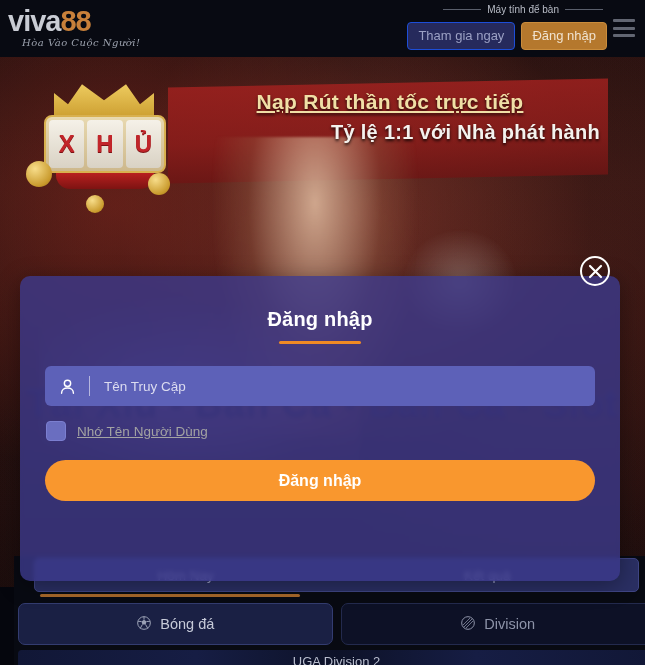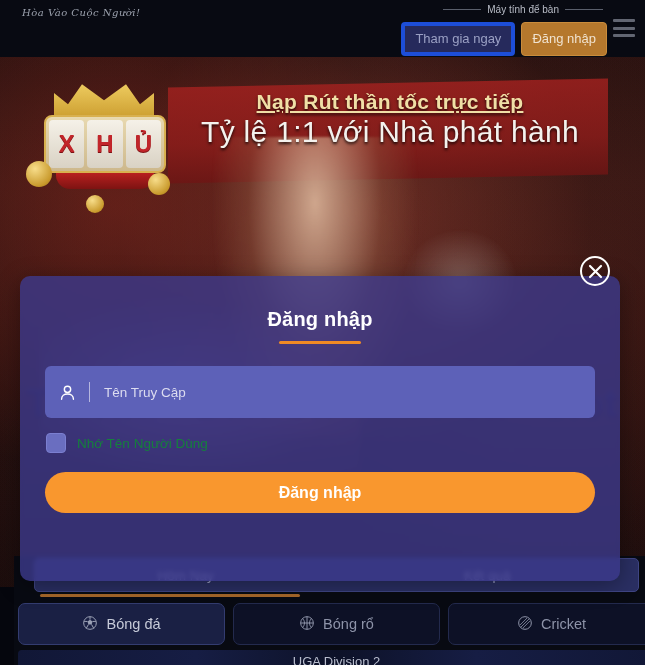--- a/index.html
+++ b/index.html
@@ -33,21 +33,21 @@
     margin-left: 14px;
   }
   .desktop-label-row {
     position: absolute; right: 42px; top: 4px;
     display: flex; align-items: center; gap: 6px;
   }
   .dl-line { width: 38px; height: 1px; background: #5a5f6c; }
   .dl-text { font-size: 10px; color: #b9bdc7; white-space: nowrap; }
   .hdr-btns { position: absolute; right: 38px; top: 22px; display: flex; gap: 6px; }
   .btn-join {
-    background: #262a5c; color: #9ba0c4; border: 4px solid #1d4ed8;
+    background: #262a5c; color: #9ba0c4; border: 1px solid #1d4ed8;
     font-size: 13px; padding: 6px 10px 7px; border-radius: 4px; line-height: 1;
   }
   .btn-login-hdr {
     background: #b5782d; color: #f0e2cf;
     font-size: 13px; padding: 6px 10px 7px; border-radius: 4px; line-height: 1;
     border: 1px solid #c98c3c;
   }
   .hamburger {
     position: absolute; right: 8px; top: 17px; width: 26px; height: 22px;
     display: flex; flex-direction: column; justify-content: space-between; padding: 2px 2px;
@@ -73,23 +73,23 @@
   .banner-txt {
     position: absolute; left: 180px; top: 30px; width: 420px;
     text-align: center; z-index: 3;
   }
   .banner-line1 {
     font-size: 21px; font-weight: 700; color: #f0dfa6;
     text-shadow: 0 2px 3px rgba(0,0,0,0.75);
     letter-spacing: 0.3px; line-height: 30px; text-decoration: underline;
   }
   .banner-line2 {
-    font-size: 30px; font-weight: 400; color: #f4f2ee;
+    font-size: 20px; font-weight: 700; color: #f4f2ee;
     text-shadow: 0 2px 3px rgba(0,0,0,0.8);
-    letter-spacing: 0.3px; line-height: 30px;
+    letter-spacing: 0.3px; line-height: 30px; text-align: right;
   }
   
   .slot { position: absolute; left: 30px; top: 20px; width: 150px; height: 140px; z-index: 4; }
   .crown {
     position: absolute; left: 24px; top: 4px; width: 100px; height: 40px;
     background: linear-gradient(180deg, #f0cf63 0%, #c99a2c 100%);
     clip-path: polygon(0% 100%, 0% 30%, 14% 58%, 28% 8%, 50% 48%, 72% 8%, 86% 58%, 100% 30%, 100% 100%);
     filter: blur(0.3px);
   }
   .reels {
@@ -158,21 +158,21 @@
   .modal-title {
     text-align: center; color: #ffffff; font-size: 20px; font-weight: 700;
     padding-top: 32px; letter-spacing: 0.2px;
   }
   .modal-underline {
     width: 82px; height: 3px; background: #f08a24;
     margin: 10px auto 0; border-radius: 2px;
   }
   .form { padding: 22px 25px 0; }
   .field {
-    position: relative; height: 52px; background: #5d61b8;
+    position: relative; height: 40px; background: #5d61b8;
     border-radius: 6px; display: flex; align-items: center;
     margin-bottom: 15px;
   }
   .field-icon {
     width: 44px; display: flex; align-items: center; justify-content: center;
     flex: 0 0 44px;
   }
   .field-sep { width: 1px; height: 20px; background: rgba(255,255,255,0.55); }
   .field-input {
     flex: 1; background: transparent; border: none; outline: none;
@@ -184,21 +184,21 @@
     width: 42px; display: flex; align-items: center; justify-content: center;
     flex: 0 0 42px; background: transparent; border: none;
   }
   .remember-row {
     display: flex; align-items: center; gap: 11px; margin: 3px 0 0 1px;
   }
   .checkbox {
     width: 20px; height: 20px; border-radius: 4px;
     background: #6a6ec0; border: 1px solid #7b7fd0;
   }
-  .remember-label { color: #15803d; font-size: 13.5px; }
+  .remember-label { color: #a3a3a3; font-size: 13.5px; text-decoration: underline; }
   .btn-submit {
     display: block; width: 100%; height: 41px; margin-top: 19px;
     background: #f9972e; border: none; border-radius: 21px;
     color: #ffffff; font-size: 16px; font-weight: 700;
     font-family: "Liberation Sans", sans-serif;
   }
 
   
   .bottom { position: absolute; left: 14px; top: 556px; width: 645px; height: 109px; background: #080a12; z-index: 10; }
   .tabbar {
@@ -230,20 +230,21 @@
     color: #b9bece; font-size: 13px;
   }
 </style>
 </head>
 <body>
 
 <div class="app">
 
   <div class="header">
     <div class="logo-wrap">
+      <div class="logo-main"><span class="logo-viva">viva</span><span class="logo-88">88</span></div>
       <div class="logo-tag">Hòa Vào Cuộc Người!</div>
     </div>
 
     <div class="desktop-label-row">
       <span class="dl-line"></span>
       <span class="dl-text">Máy tính để bàn</span>
       <span class="dl-line"></span>
     </div>
 
     <div class="hdr-btns">
@@ -336,42 +337,30 @@
             <line x1="12" y1="2.5" x2="12" y2="7"></line>
             <line x1="21.2" y1="9.4" x2="15.8" y2="9.8"></line>
             <line x1="17.8" y1="20.4" x2="14.4" y2="14.3"></line>
             <line x1="6.2" y1="20.4" x2="9.6" y2="14.3"></line>
             <line x1="2.8" y1="9.4" x2="8.2" y2="9.8"></line>
           </svg>
         </span>
         <span>Bóng đá</span>
       </div>
 
-      <div class="sport">
-        <span>
-          <svg width="16" height="16" viewBox="0 0 24 24" fill="none" stroke="#8d93a8" stroke-width="1.5">
-            <circle cx="12" cy="12" r="9.5"></circle>
-            <line x1="12" y1="2.5" x2="12" y2="21.5"></line>
-            <line x1="2.5" y1="12" x2="21.5" y2="12"></line>
-            <path d="M5.2 5.2c4 3.4 4 10.2 0 13.6"></path>
-            <path d="M18.8 5.2c-4 3.4-4 10.2 0 13.6"></path>
-          </svg>
-        </span>
-        <span>Bóng rổ</span>
-      </div>
 
       <div class="sport">
         <span>
           <svg width="16" height="16" viewBox="0 0 24 24" fill="none" stroke="#8d93a8" stroke-width="1.5">
             <circle cx="12" cy="12" r="9.5"></circle>
             <line x1="5.6" y1="18.4" x2="18.4" y2="5.6" stroke-width="1.2"></line>
             <line x1="4.4" y1="15.2" x2="15.2" y2="4.4" stroke-width="1.2"></line>
             <line x1="8.8" y1="19.6" x2="19.6" y2="8.8" stroke-width="1.2"></line>
           </svg>
         </span>
-        <span>Cricket</span>
+        <span>Division</span>
       </div>
     </div>
 
     <div class="league">UGA Division 2</div>
   </div>
 
 </div>
 
 </body></html>

